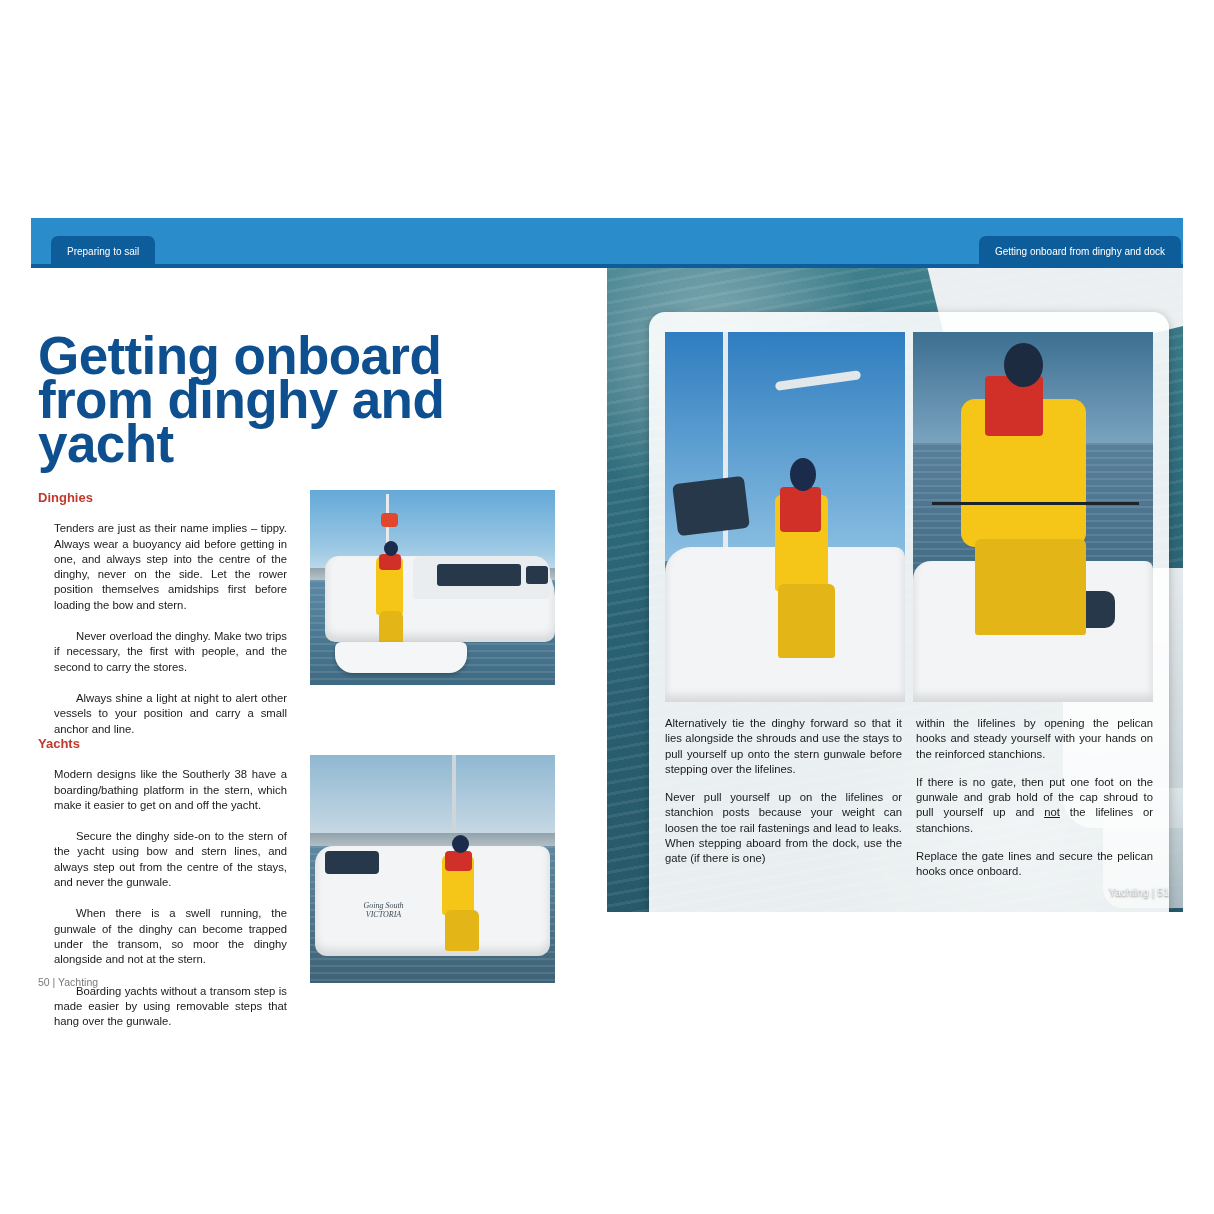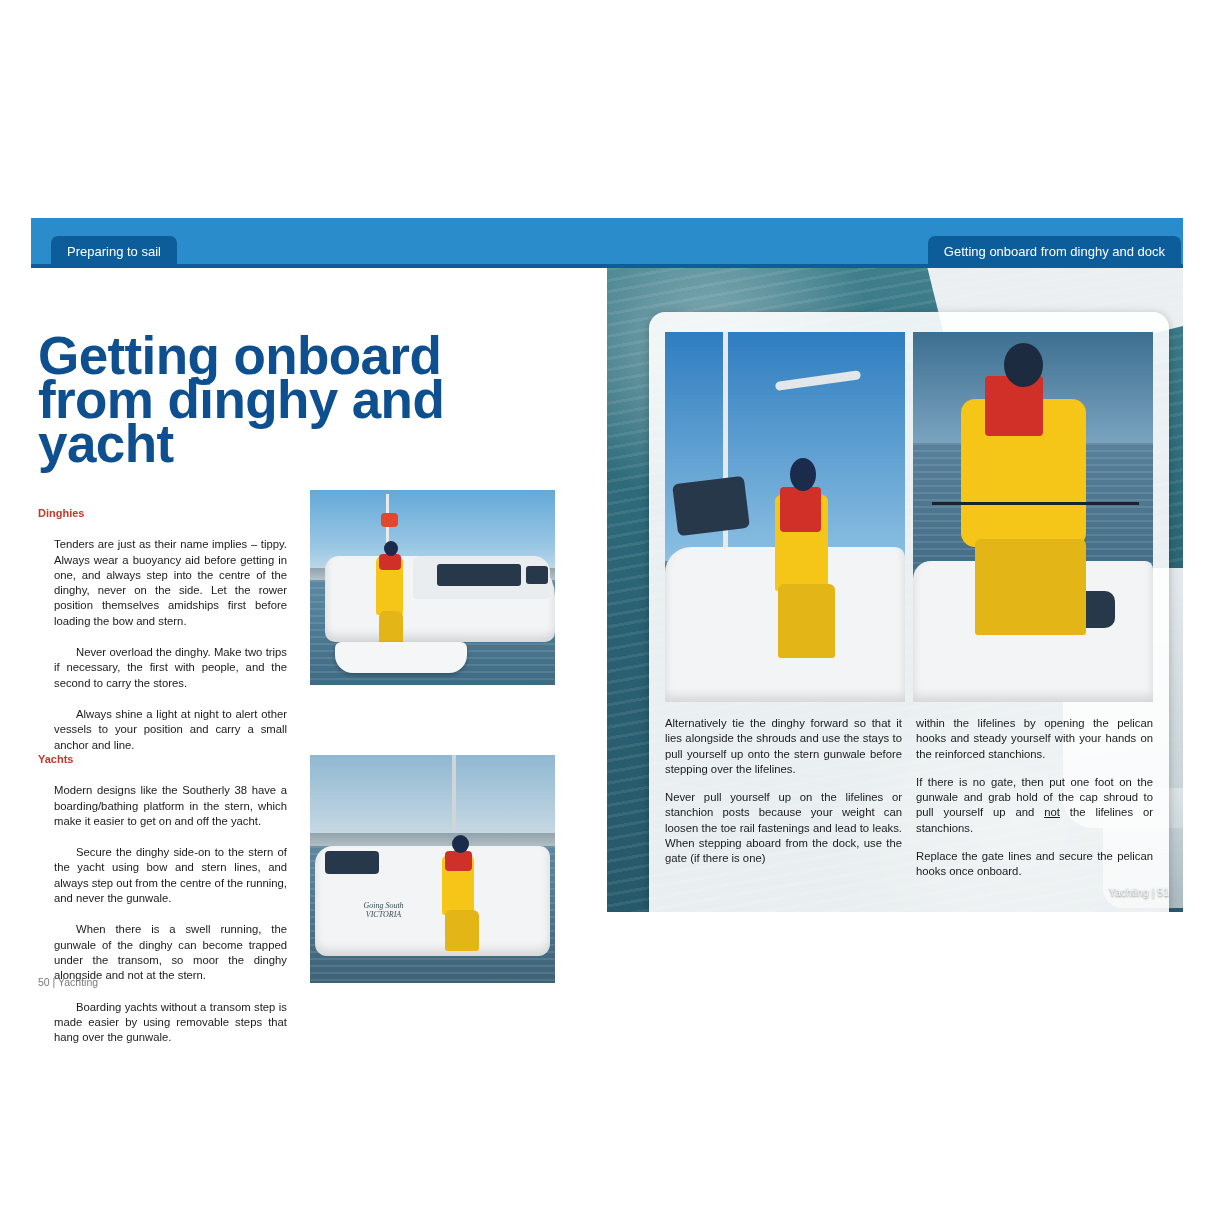--- a/index.html
+++ b/index.html
@@ -26,21 +26,21 @@
   }
   .topband .hairline {
     position:absolute; left:0; bottom:0; width:100%; height:4px;
     background:#0e5d9b;
   }
   .tab {
     position:absolute; top:18px; height:32px;
     background:#0e5d9b;
     border-radius:7px 7px 0 0;
     color:#ffffff;
-    font-size:13px;
+    font-size:10px;
     line-height:32px;
     white-space:nowrap;
     padding:0 16px;
   }
   .tab.left { left:20px; }
   .tab.right { right:2px; }
 
   
   #left-page {
     position:absolute; left:0; top:50px; width:576px; height:736px;
@@ -52,22 +52,22 @@
     font-weight:bold;
     font-size:53px;
     line-height:44px;
     letter-spacing:-0.6px;
   }
   #page-title .l2 { display:block; }
 
   .section-head {
     color:#c0392b;
     font-weight:bold;
-    font-size:11px;
-    margin:16px 0 3px 0;
+    font-size:13px;
+    margin:0 0 3px 0;
   }
   .body-col {
     position:absolute;
     width:265px;
     color:#1a1a1a;
     font-size:11.3px;
     line-height:15.3px;
     text-align:justify;
   }
   .body-col p { margin:16px; }
@@ -239,21 +239,21 @@
     <div class="body-col" id="col-dinghies">
       <div class="section-head">Dinghies</div>
       <p>Tenders are just as their name implies – tippy. Always wear a buoyancy aid before getting in one, and always step into the centre of the dinghy, never on the side.  Let the rower position themselves amidships first before loading the bow and stern.</p>
       <p class="indent">Never overload the dinghy. Make two trips if necessary, the first with people, and the second to carry the stores.</p>
       <p class="indent">Always shine a light at night to alert other vessels to your position and carry a small anchor and line.</p>
     </div>
 
     <div class="body-col" id="col-yachts">
       <div class="section-head">Yachts</div>
       <p>Modern designs like the Southerly 38 have a boarding/bathing platform in the stern, which make it easier to get on and off the yacht.</p>
-      <p class="indent">Secure the dinghy side-on to the stern of the yacht using bow and stern lines, and always step out from the centre of the running, and never the gunwale.</p>
+      <p class="indent">Secure the dinghy side-on to the stern of the yacht using bow and stern lines, and always step out from the centre of the stays, and never the gunwale.</p>
       <p class="indent">When there is a swell running, the gunwale of the dinghy can become trapped under the transom, so moor the dinghy alongside and not at the stern.</p>
       <p class="indent">Boarding yachts without a transom step is made easier by using removable steps that hang over the gunwale.</p>
     </div>
 
     <div class="photo" id="photo-dinghy">
       <div class="sky"></div>
       <div class="skyline"></div>
       <div class="water"></div>
       <div class="hull big"></div>
       <div class="cabin"></div>

